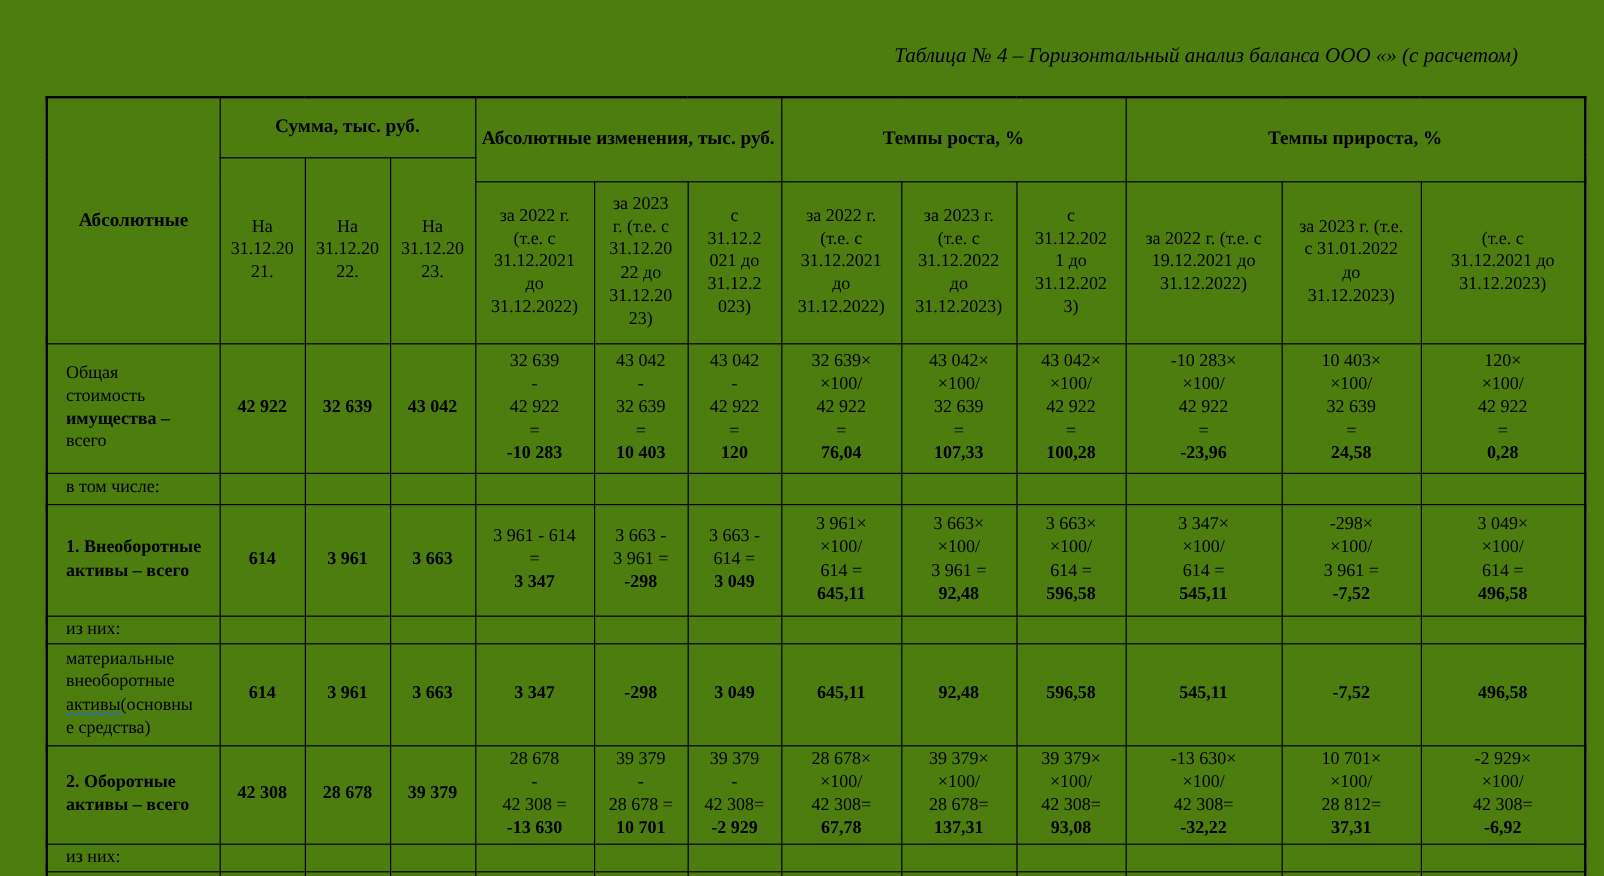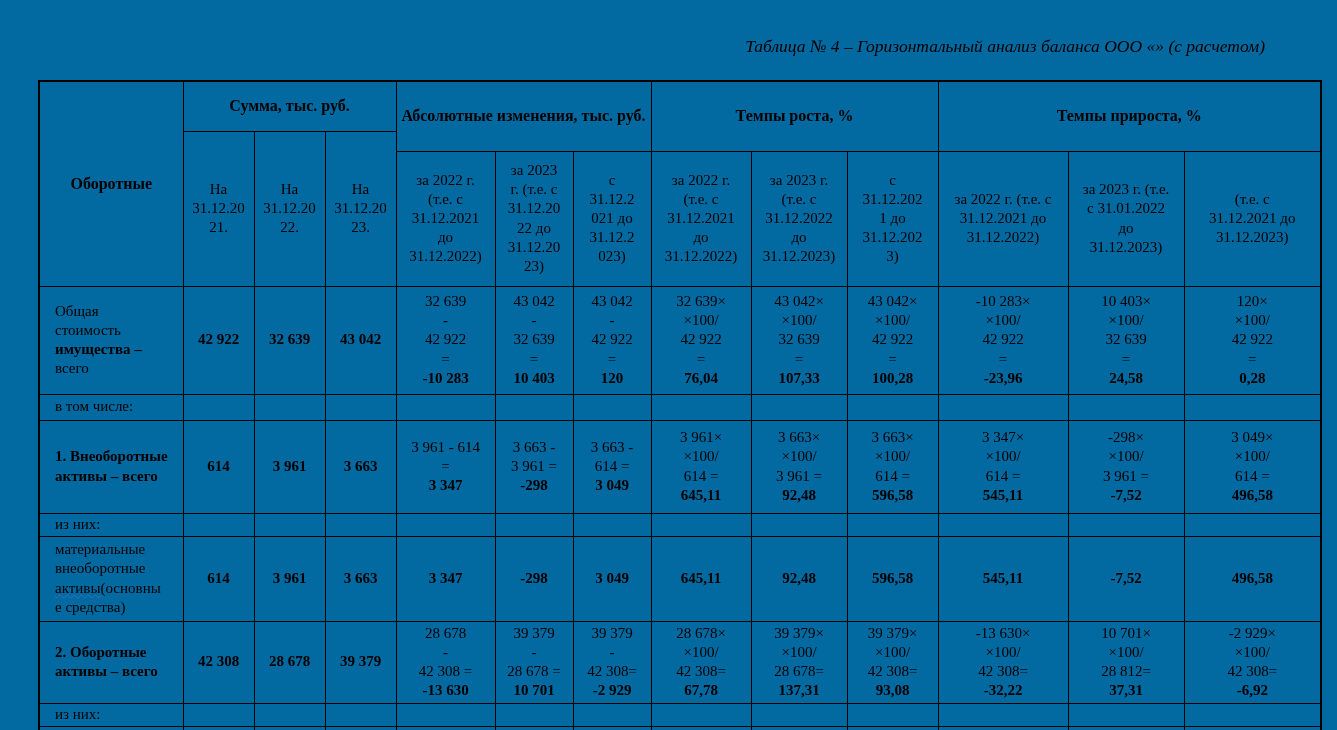--- a/index.html
+++ b/index.html
@@ -1,19 +1,19 @@
 <!DOCTYPE html>
 <html style="--grammar-underline: #2a6fc9;"><head>
 <meta charset="utf-8">
 <style>
   html,body{margin:0;padding:0;background:#fff;}
   .page{
     position:relative;
     width:1337px;height:730px;
-    background:#0369a1;
+    background:#4d7c0f;
     overflow:hidden;
     font-family:"Liberation Serif","DejaVu Serif",serif;
     color:#000;
   }
   .caption{
     position:absolute;
     top:36px;right:72px;
     font-style:italic;
     font-size:17.5px;
     white-space:nowrap;
@@ -72,21 +72,21 @@
         <col style="width:78px">
       <col style="width:100px">
         <col style="width:96px">
         <col style="width:91px">
       <col style="width:130px">
         <col style="width:116px">
         <col style="width:137px">
     </colgroup>
     <thead>
       <tr style="height:50px">
-        <th rowspan="3" class="group">Оборотные</th>
+        <th rowspan="3" class="group">Абсолютные</th>
         <th colspan="3" class="group">Сумма, тыс. руб.</th>
         <th colspan="3" rowspan="2" class="group">Абсолютные изменения, тыс. руб.</th>
         <th colspan="3" rowspan="2" class="group">Темпы роста, %</th>
         <th colspan="3" rowspan="2" class="group">Темпы прироста, %</th>
       </tr>
       <tr style="height:20px">
         <th rowspan="2">На
 31.12.20
 21.</th>
         <th rowspan="2">На
@@ -122,21 +122,21 @@
 (т.е. с
 31.12.2022
 до
 31.12.2023)</th>
         <th>с
 31.12.202
 1 до
 31.12.202
 3)</th>
         <th>за 2022 г. (т.е. с
-31.12.2021 до
+19.12.2021 до
 31.12.2022)</th>
         <th>за 2023 г. (т.е.
 с 31.01.2022
 до
 31.12.2023)</th>
         <th>(т.е. с
 31.12.2021 до
 31.12.2023)</th>
       </tr>
     </thead>

